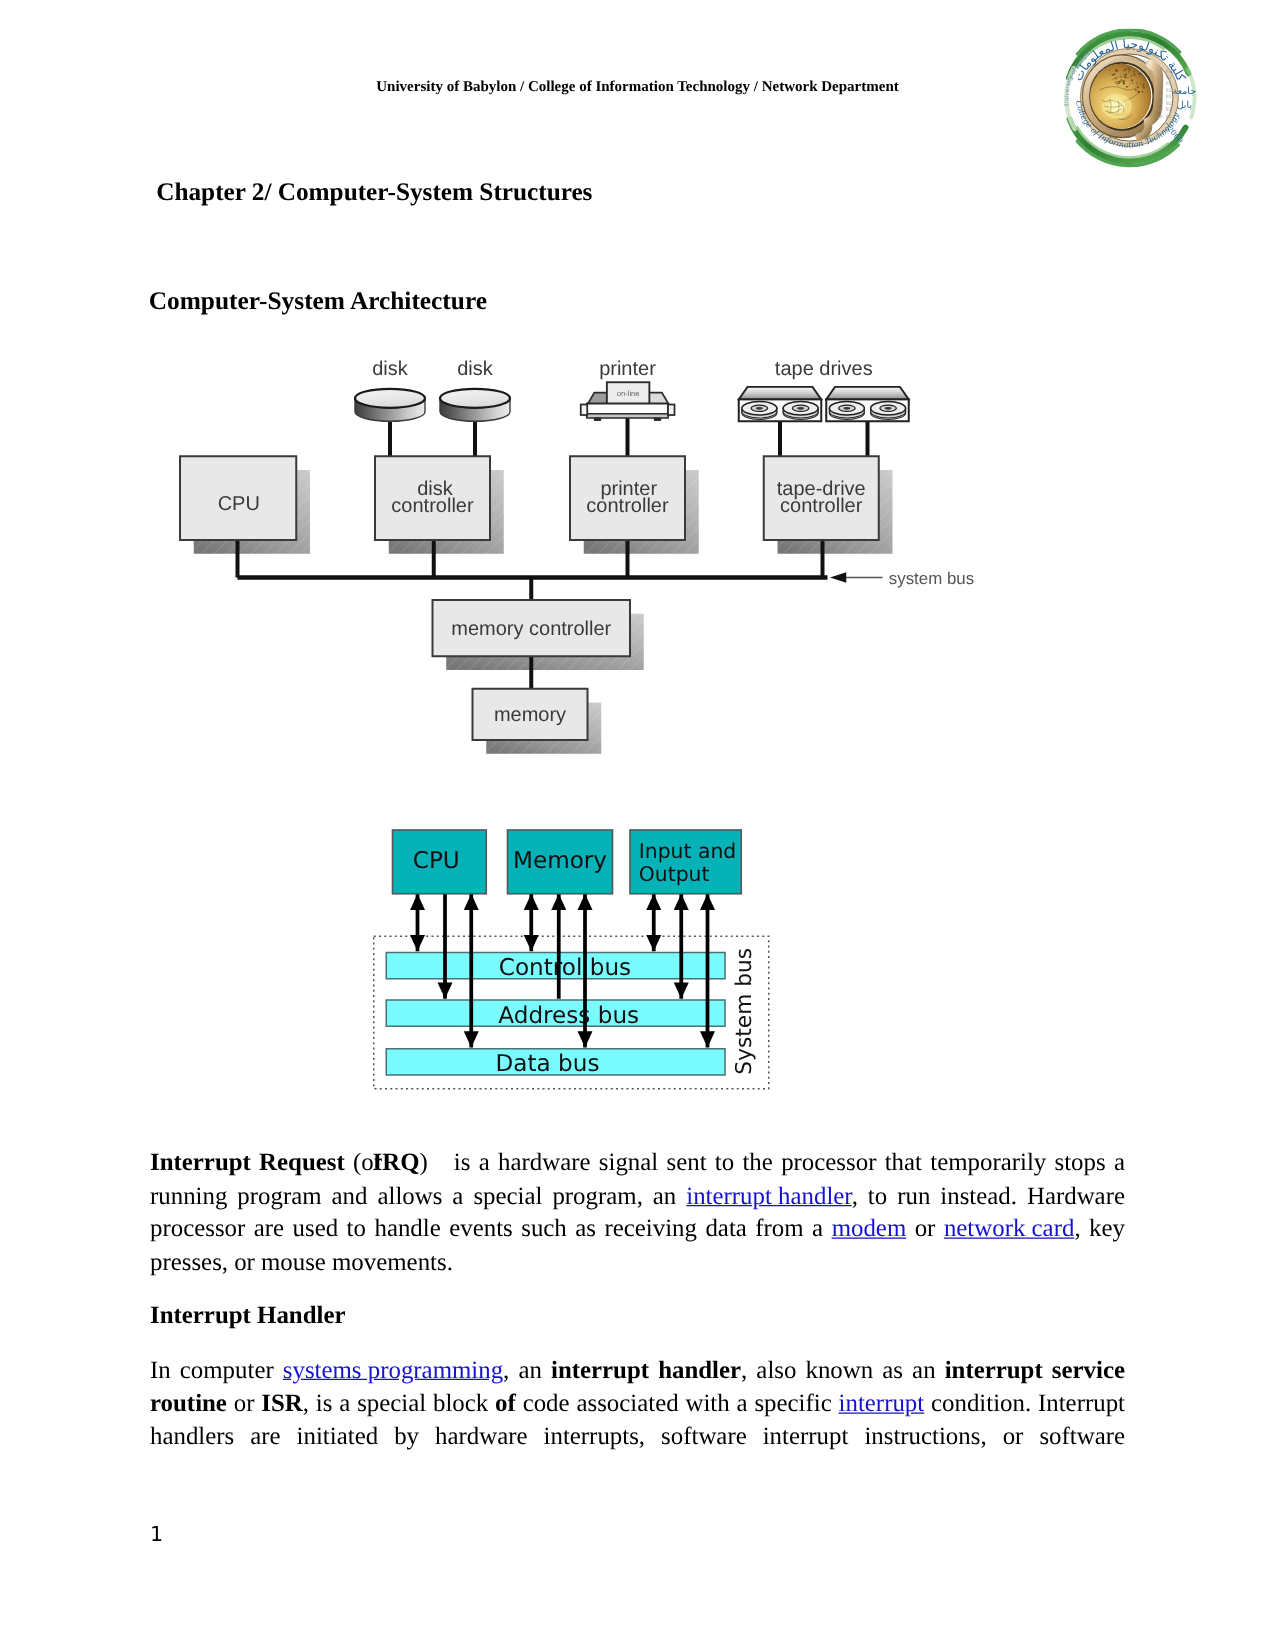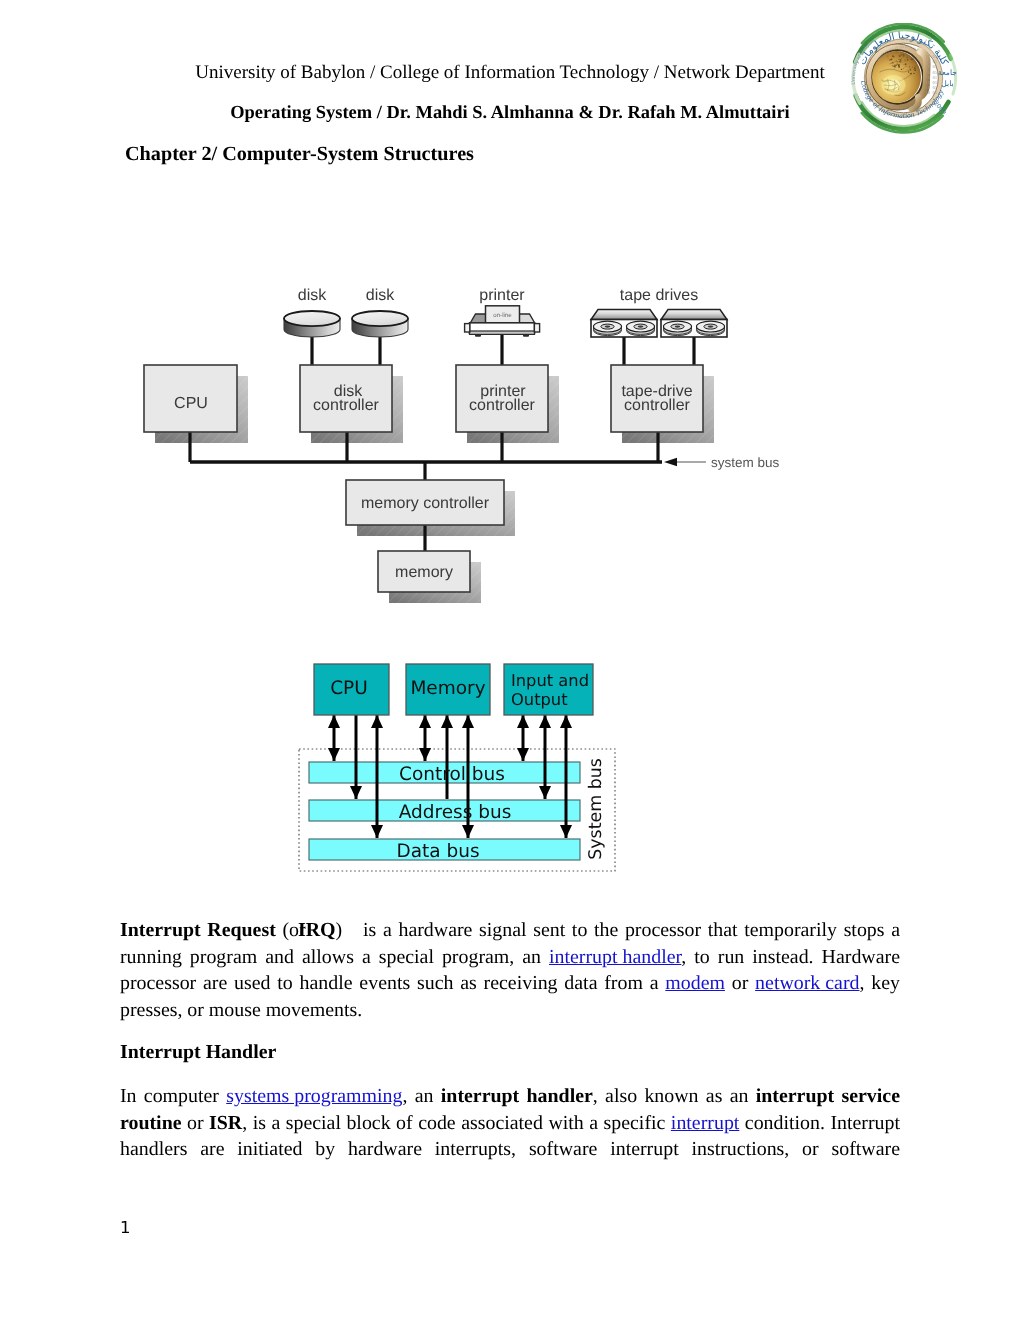--- a/index.html
+++ b/index.html
@@ -8,21 +8,21 @@
     width:1020px; height:1320px; background:#ffffff;
     font-family:"Liberation Serif", serif; color:#000;
     position:relative; overflow:hidden;
     -webkit-font-smoothing:antialiased;
     text-rendering:geometricPrecision;
   }
   .page { position:absolute; left:0; top:0; width:1020px; height:1320px; }
 
   
   .hdr1 { position:absolute; left:150px; top:62px; width:720px;
-          text-align:center; font-weight:normal; font-size:19px; }
+          text-align:center; font-weight:bold; font-size:12px; }
   .hdr2 { position:absolute; left:150px; top:102px; width:720px;
           text-align:center; font-weight:bold; font-size:18.45px; }
   .chapter { position:absolute; left:125px; top:143px; font-weight:bold; font-size:20.2px; }
   .sect-title { position:absolute; left:119px; top:230px; font-weight:bold; font-size:20.3px; }
 
   
   .logo { position:absolute; left:845px; top:23px; width:117px; height:112px; }
 
   
   .fig1 { position:absolute; left:120px; top:270px; width:720px; height:345px; overflow:visible; }
@@ -48,22 +48,22 @@
   a.link { color:#1412cf; text-decoration:underline; }
   b.bold { font-weight:bold; }
   .pnum { position:absolute; left:120px; top:1218px; font-family:"DejaVu Sans", sans-serif; font-size:16.5px; }
 </style>
 </head>
 <body>
 
 <div class="page">
 
   <div class="hdr1">University of Babylon / College of Information Technology / Network Department</div>
-  <div class="hdr2">Operating System / Dr. Mahdi S. Almhanna &amp; Dr. Rafah M. Almuttairi</div>
   <div class="chapter">Chapter 2/ Computer-System Structures</div>
+  <div class="sect-title">Computer-System Architecture</div>
 
   <svg class="logo" viewBox="0 0 112 112">
     <defs>
       <radialGradient id="globeG" cx="38%" cy="62%" r="72%">
         <stop offset="0%" stop-color="#fcf3a8"></stop>
         <stop offset="22%" stop-color="#edcf74"></stop>
         <stop offset="55%" stop-color="#d3a84f"></stop>
         <stop offset="82%" stop-color="#a9792f"></stop>
         <stop offset="100%" stop-color="#6f4d1c"></stop>
       </radialGradient>
@@ -516,21 +516,21 @@
         <span style="left: 721.469px;"><b class="bold">service</b></span>
       </div>
       <div class="ln">
         <span style="left: 0px;"><b class="bold">routine</b></span>
         <span style="left: 66.9979px;"><span>or</span></span>
         <span style="left: 89.0427px;"><b class="bold">ISR</b><span>,</span></span>
         <span style="left: 132.666px;"><span>is</span></span>
         <span style="left: 151.414px;"><span>a</span></span>
         <span style="left: 165.724px;"><span>special</span></span>
         <span style="left: 226.425px;"><span>block</span></span>
-        <span style="left: 276.095px;"><span>of</span></span>
+        <span style="left: 276.095px; font-weight: bold;"><span>of</span></span>
         <span style="left: 298.14px;"><span>code</span></span>
         <span style="left: 341.169px;"><span>associated</span></span>
         <span style="left: 428.385px;"><span>with</span></span>
         <span style="left: 469.227px;"><span>a</span></span>
         <span style="left: 483.538px;"><span>specific</span></span>
         <span style="left: 550.864px;"><a class="link">interrupt</a></span>
         <span style="left: 624.83px;"><span>condition.</span></span>
         <span style="left: 710.406px;"><span>Interrupt</span></span>
       </div>
       <div class="ln">

